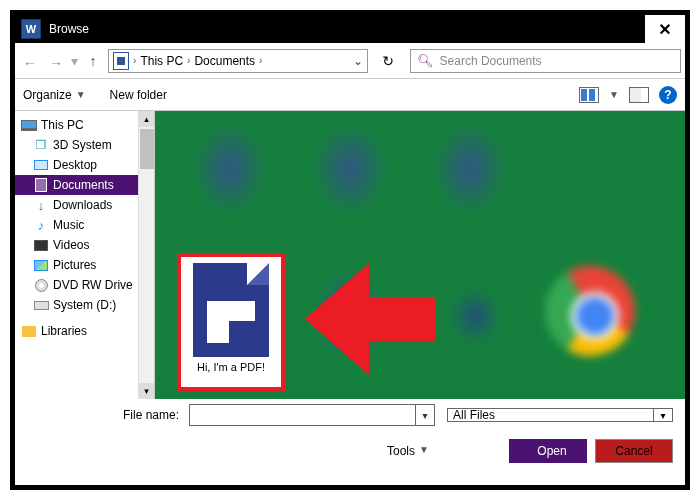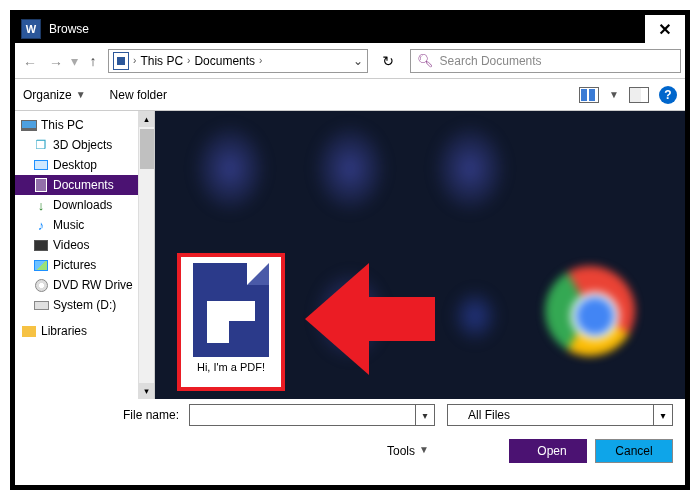--- a/index.html
+++ b/index.html
@@ -50,21 +50,21 @@
   .i-pic { width:14px; height:11px; border:1px solid #1e90ff; background:linear-gradient(135deg,#6ec2ff 50%, #9be27a 50%);}
   .i-vid { width:14px; height:11px; border:1px solid #555; background:#333;}
   .i-drv { width:15px; height:9px; border:1px solid #888; background:#e0e0e0; position:relative;}
   .i-win::after { content:""; position:absolute; left:1px; top:1px; width:5px; height:5px; background:#0078d7; box-shadow: 6px 0 #0078d7;}
   .i-dvd { width:13px; height:13px; border:1px solid #888; border-radius:50%; background:radial-gradient(circle,#fff 30%, #ddd 31%);}
   .i-lib { width:14px; height:11px; background:#f6c244;}
   .scroll-gutter { position:absolute; right:0; top:0; width:16px; height:100%; background:#f0f0f0; display:flex; flex-direction:column; align-items:center; justify-content:space-between; border-left:1px solid #ddd;}
   .sbtn { width:16px; height:16px; background:#ddd; font-size:9px; display:flex; align-items:center; justify-content:center;}
   .sthumb { width:14px; height:40px; background:#c0c0c0; margin-bottom:auto; margin-top:2px;}
   
-  .content { flex:1; position:relative; overflow:hidden; background:#0f172a;}
+  .content { flex:1; position:relative; overflow:hidden; background:#15803d;}
   .blur { position:absolute; width:90px; height:110px; border-radius:8px; background: radial-gradient(ellipse 60% 60% at 50% 45%, rgba(60,70,160,0.75), rgba(60,70,160,0) 70%); filter: blur(6px);}
   .b1 { left:30px; top:8px;} .b2 { left:150px; top:8px;} .b3 { left:270px; top:8px;}
   .b4 { left:150px; top:155px;} .b5 { left:270px; top:155px;}
   .chrome-blur { position:absolute; left:390px; top:155px; width:90px; height:90px; border-radius:50%; filter:blur(4px);
     background: conic-gradient(#ea4335 0 120deg, #fbbc05 120deg 210deg, #34a853 210deg 330deg, #ea4335 330deg 360deg);}
   .chrome-blur::after{content:"";position:absolute;left:26px;top:26px;width:38px;height:38px;border-radius:50%;background:#4285f4;border:5px solid #fff;}
   .b5 { background: radial-gradient(ellipse 50% 50% at 50% 50%, rgba(40,60,150,0.8), rgba(40,60,150,0) 70%); width:70px; height:80px; left:285px; top:165px;}
   .pdf-focus { position:absolute; left:22px; top:142px; width:108px; height:138px; border:4px solid #eb1c24; background:#fff;}
   .pdf-icon { width:76px; height:94px; margin:6px auto 0; background:#2b3a8a; position:relative;}
   .pdf-icon::before { content:""; position:absolute; right:0; top:0; border-style:solid; border-width:0 0 22px 22px; border-color: transparent transparent #4a5aa8 #fff;}
@@ -73,25 +73,25 @@
   .pdf-shape .bar2 { position:absolute; left:0; bottom:0; width:22px; height:22px; background:#fff;}
   .pdf-label { text-align:center; margin-top:4px; font-size:11px;}
   .arrow { position:absolute; left:150px; top:152px; width:130px; height:108px; }
   .arrow-body { position:absolute; right:0; top:34px; width:76px; height:44px; background:#eb1c24;}
   .arrow-head { position:absolute; left:0; top:0; width:0; height:0; border-top:56px solid transparent; border-bottom:56px solid transparent; border-right:64px solid #eb1c24;}
   
   .filename-row { height:32px; display:flex; align-items:center; padding: 0 12px 0 0; gap:6px;}
   .fn-label { width:168px; text-align:right; padding-right:4px;padding-left:40px;}
   .fn-input { flex: 0 0 246px; height:22px; border:1px solid #666; position:relative;}
   .fn-input::after{content:"▾"; position:absolute; right:0; top:0; width:18px; height:100%; border-left:1px solid #666; display:flex; align-items:center; justify-content:center; color:#333; font-size:10px;}
-  .filter { flex:1; height:22px; border:1px solid #666; margin-left:6px; display:flex; align-items:center; padding:0 20px; position:relative;}
+  .filter { flex:1; height:14px; border:1px solid #666; margin-left:6px; display:flex; align-items:center; padding:0 5px; position:relative;}
   .filter::after{content:"▾"; position:absolute; right:0; top:0; width:18px; height:100%; border-left:1px solid #666; display:flex; align-items:center; justify-content:center; font-size:10px;}
   .btn-row { height:40px; display:flex; align-items:center; justify-content:flex-end; padding:0 12px; gap:8px;}
   .tools { margin-right:auto; margin-left:360px; display:flex; align-items:flex-start; gap:4px;}
-  .btn { width:78px; height:24px; border:1px solid #888; display:flex; align-items:center; justify-content:center; background:#0ea5e9;}
+  .btn { width:78px; height:24px; border:1px solid #888; display:flex; align-items:center; justify-content:center; background:#b91c1c;}
   .btn.primary { background:#4b1272; color:#fff; border-color:#4b1272;padding-left:8px;}
 </style>
 </head>
 <body>
 
 <div class="frame">
 
   <div class="titlebar">
     <div class="word-icon">W</div>
     <div class="title-text">Browse</div>
@@ -140,21 +140,21 @@
     <div class="sidebar">
       <ul class="tree">
         <li class="root">
             <span class="ico">
               <span class="i-pc"></span>
             </span>
             <span>This PC</span>
           </li>
         <li>
             <span class="ico i-3d">❒</span>
-            <span>3D Objects</span>
+            <span>3D System</span>
           </li>
         <li>
             <span class="ico">
               <span class="i-desk"></span>
             </span>
             <span>Desktop</span>
           </li>
         <li class="selected">
             <span class="ico">
               <span class="i-docs"></span>

